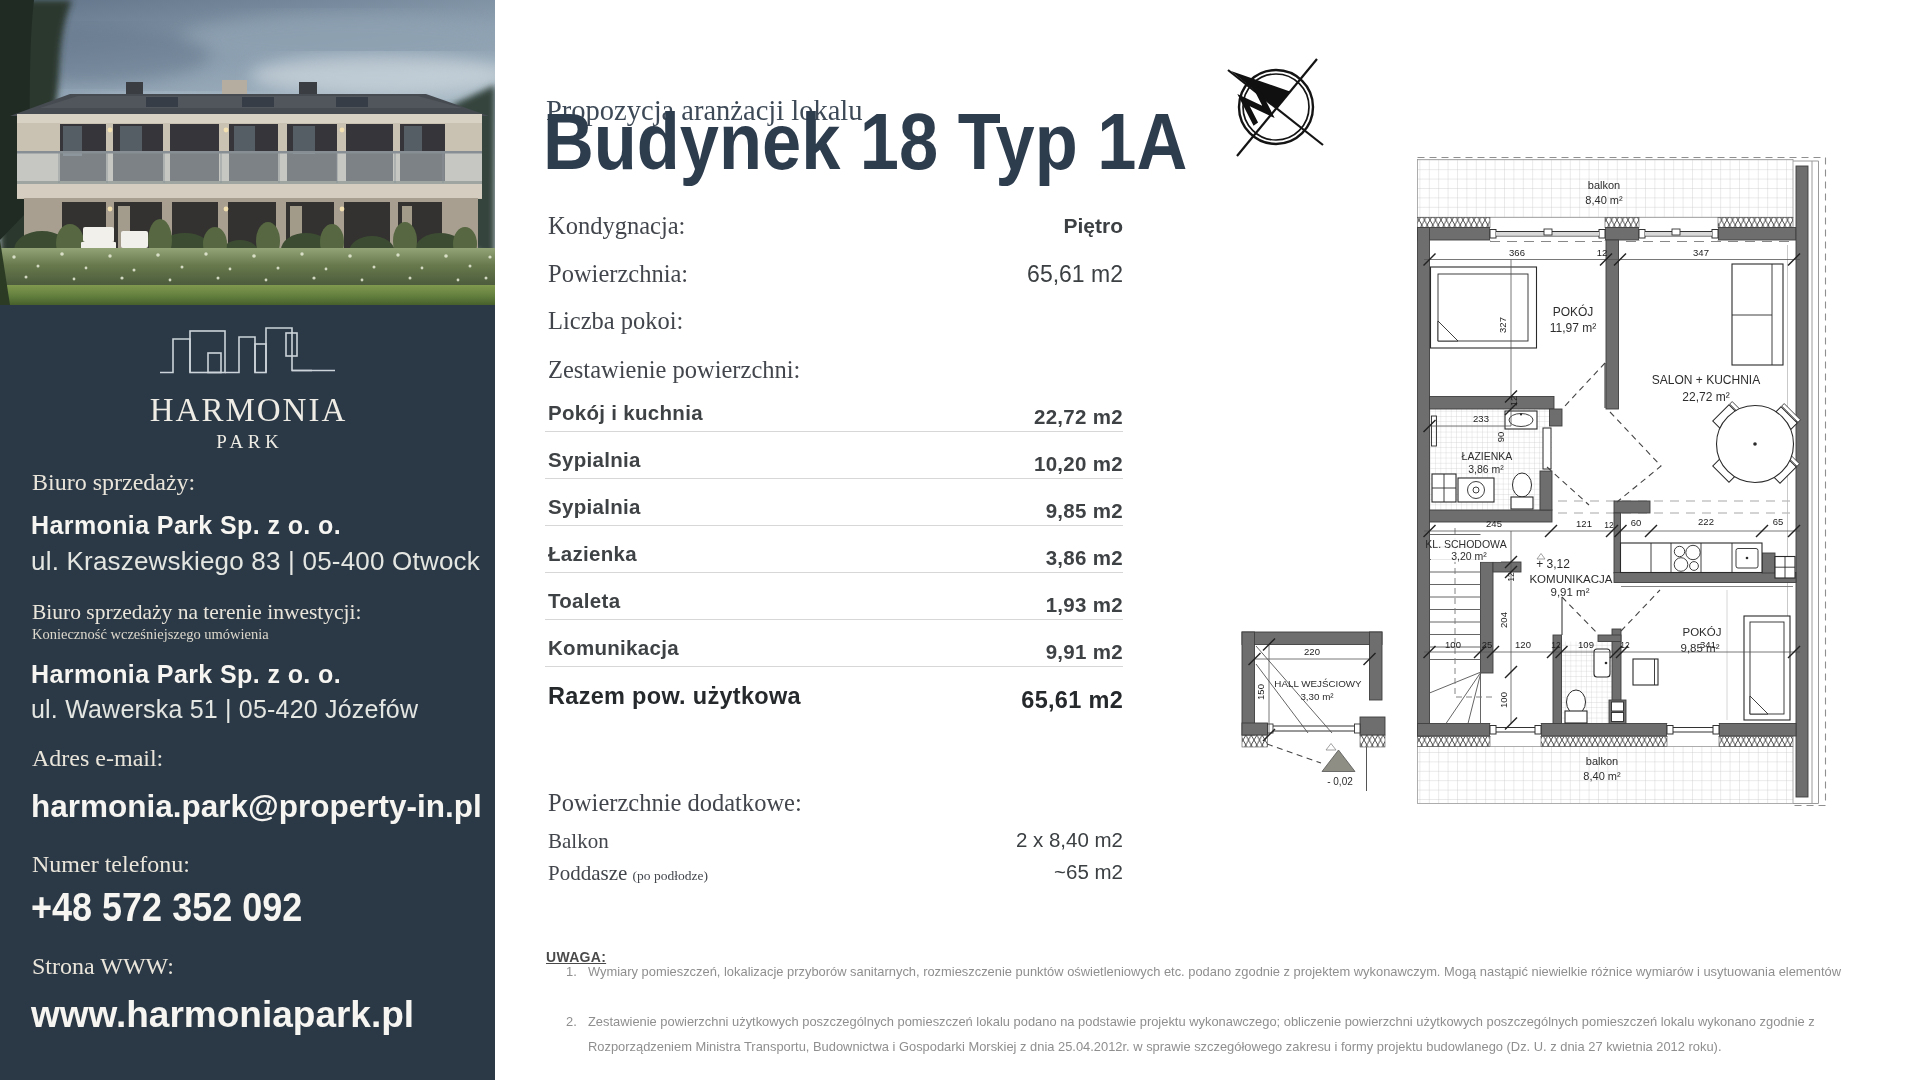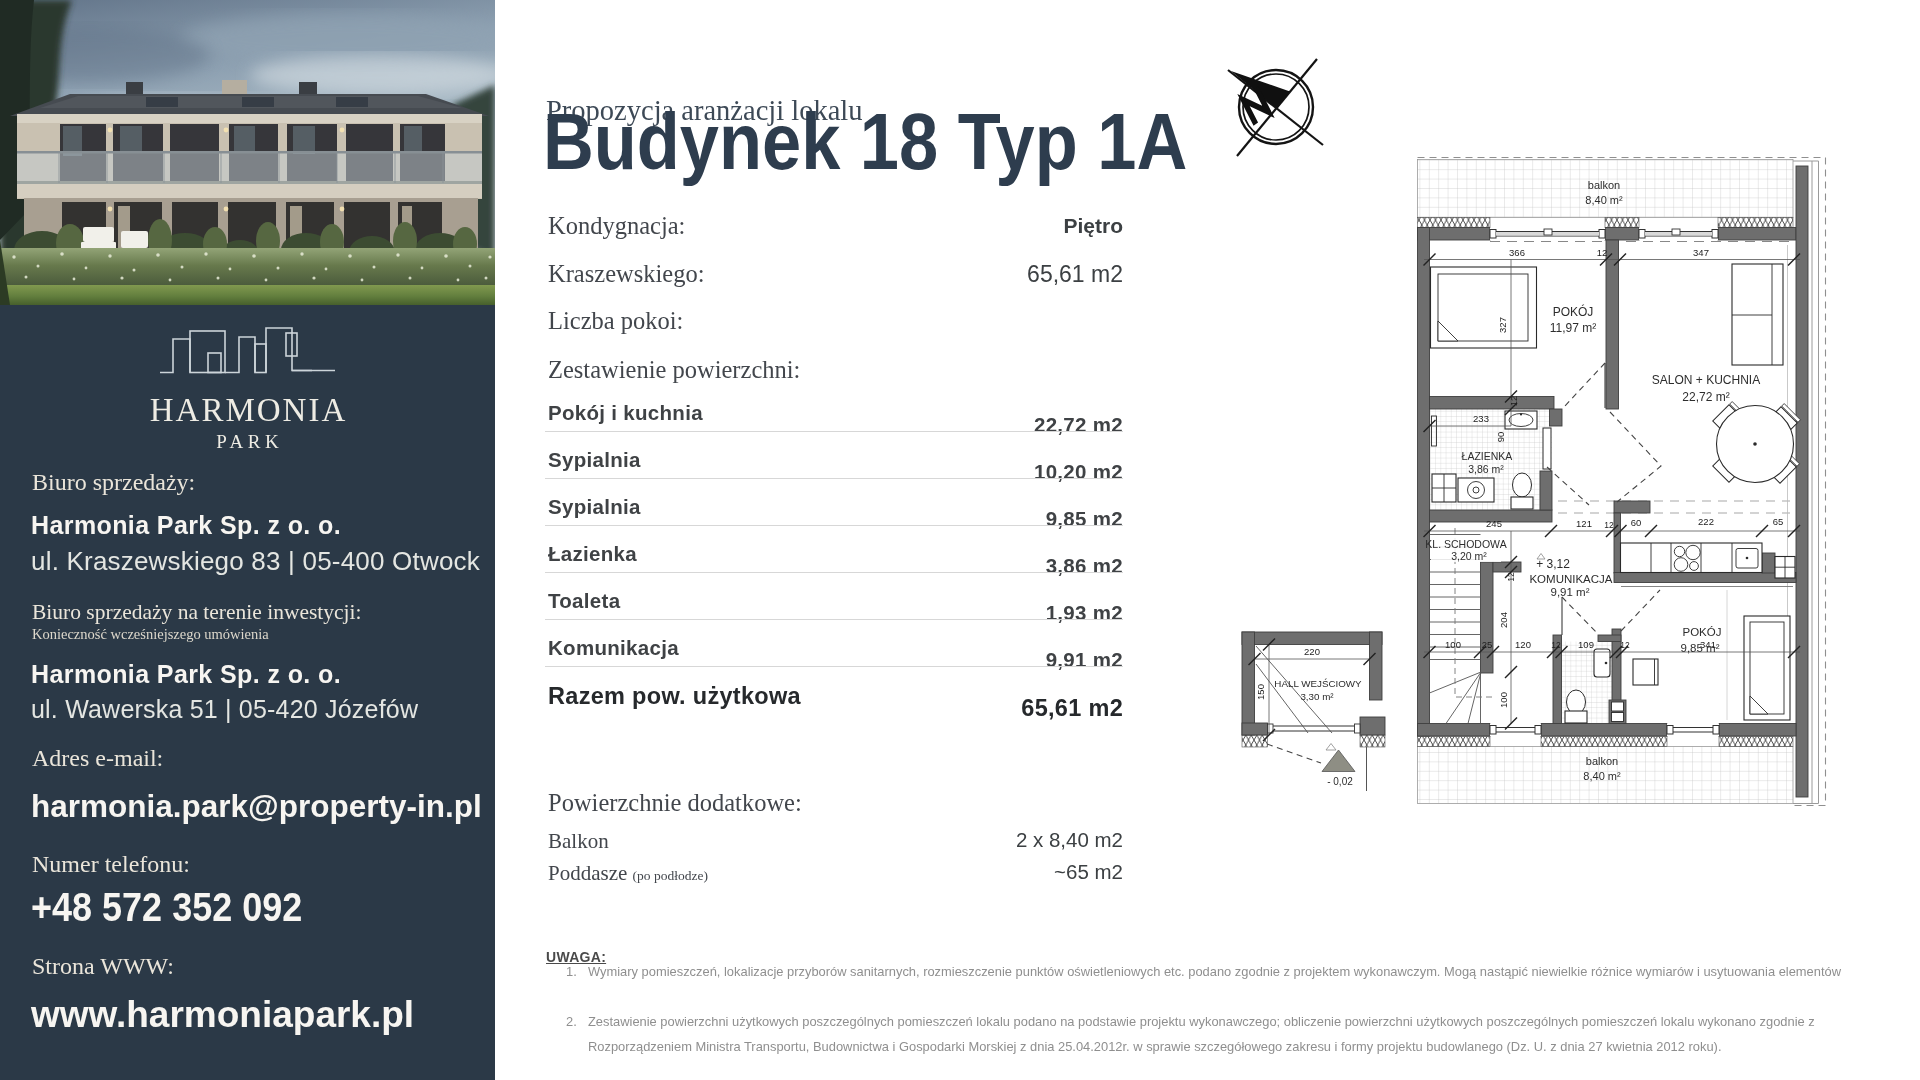--- a/index.html
+++ b/index.html
@@ -19,21 +19,21 @@
   .kicker{position:absolute;left:546px;top:50px;font-family:"Liberation Serif",serif;
           font-size:28.5px;color:#3d4956;margin-top:45px;}
   .h1{position:absolute;left:543px;top:102px;font-size:80px;line-height:80px;font-weight:bold;
       color:#2e3d4e;letter-spacing:0;transform:scaleX(.88);transform-origin:0 0;white-space:nowrap;}
   .mlabel{position:absolute;left:548px;font-family:"Liberation Serif",serif;
           font-size:24.5px;color:#42464c;}
   .mval{position:absolute;width:578px;left:545px;text-align:right;font-size:22px;color:#3c4043;}
   .bold{font-weight:bold;}
   .trow{position:absolute;left:545px;width:578px;}
   .trow .tl{position:absolute;left:3px;top:0;font-size:20.5px;font-weight:bold;color:#3f4245;letter-spacing:.3px;}
-  .trow .tr{position:absolute;right:0;top:12px;font-size:20.5px;font-weight:bold;color:#3f4245;letter-spacing:.3px;}
+  .trow .tr{position:absolute;right:0;top:4px;font-size:20.5px;font-weight:bold;color:#3f4245;letter-spacing:.3px;}
   .rule{position:absolute;left:545px;width:578px;height:1px;background:#d7d7d7;}
   .noteln{position:absolute;left:588px;color:#8f8f8f;font-size:12.9px;white-space:nowrap;}
 </style>
 </head>
 <body>
 <div class="page">
 
   <div class="side">
     <svg class="abs" style="left:0;top:0" width="495" height="305" viewBox="0 0 495 305">
       <defs>
@@ -229,21 +229,21 @@
 
     <div class="abs lbl" style="left:32px;top:953px;">Strona WWW:</div>
     <div class="abs name" style="left:31px;top:994px;font-size:37px;letter-spacing:0;">www.harmoniapark.pl</div>
   </div>
 
   <div class="kicker">Propozycja aranżacji lokalu</div>
   <div class="h1">Budynek 18 Typ 1A</div>
 
   <div class="mlabel" style="top:212px;">Kondygnacja:</div>
   <div class="mval bold" style="top:214px;font-size:21px;">Piętro</div>
-  <div class="mlabel" style="top:260px;">Kraszewskiego:</div>
+  <div class="mlabel" style="top:260px;">Powierzchnia:</div>
   <div class="mval" style="top:261px;font-size:23px;">65,61 m2</div>
   <div class="mlabel" style="top:307px;">Liczba pokoi:</div>
   <div class="mlabel" style="top:356px;">Zestawienie powierzchni:</div>
 
   <div class="trow" style="top:401px;">
       <span class="tl">Pokój i kuchnia</span>
       <span class="tr">22,72 m2</span>
     </div>
   <div class="rule" style="top:431px;"></div>
   <div class="trow" style="top:448px;">

